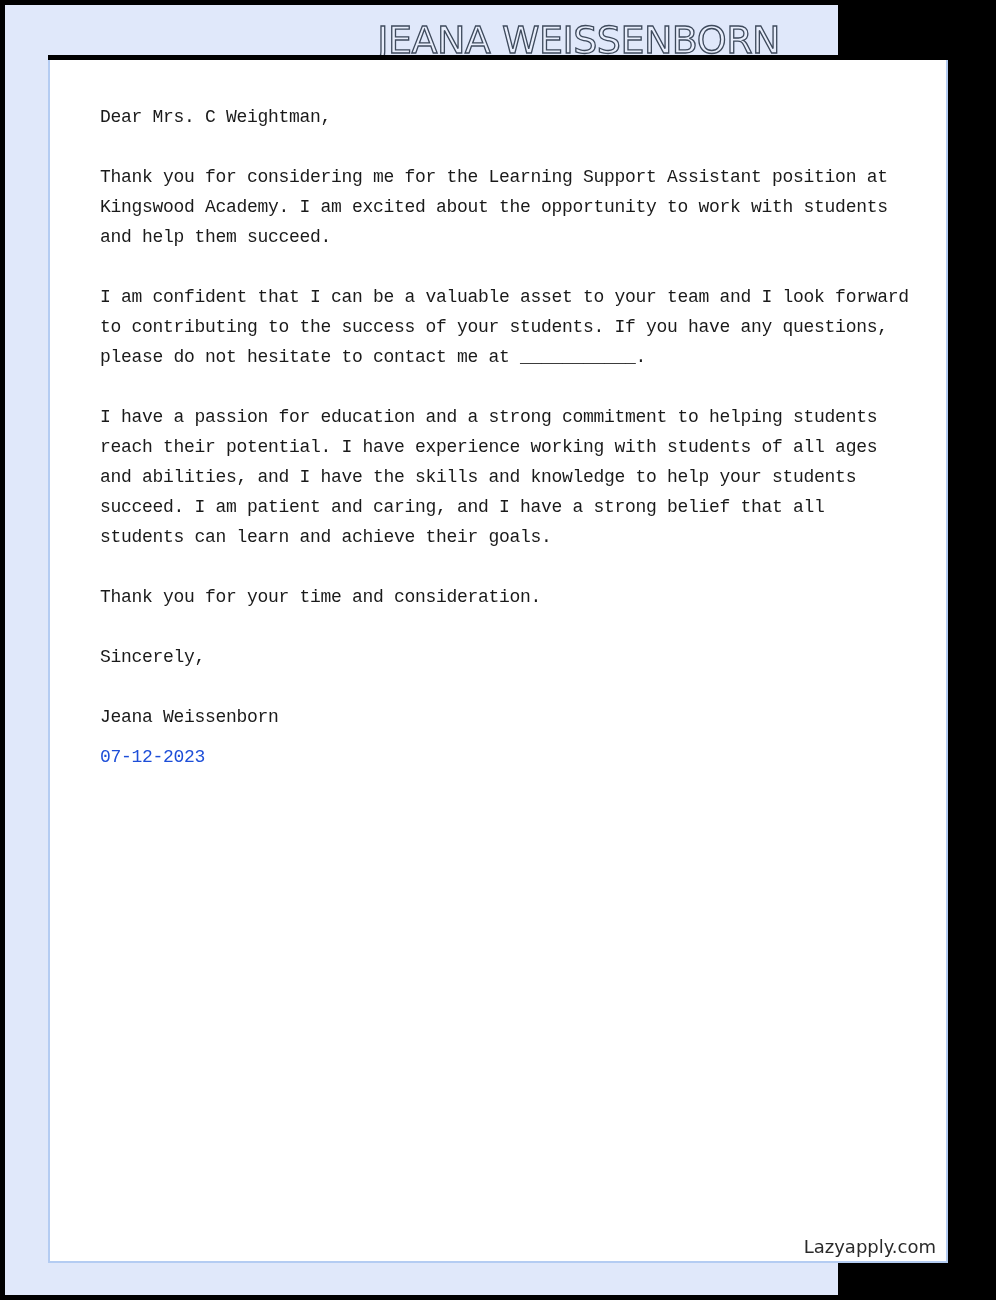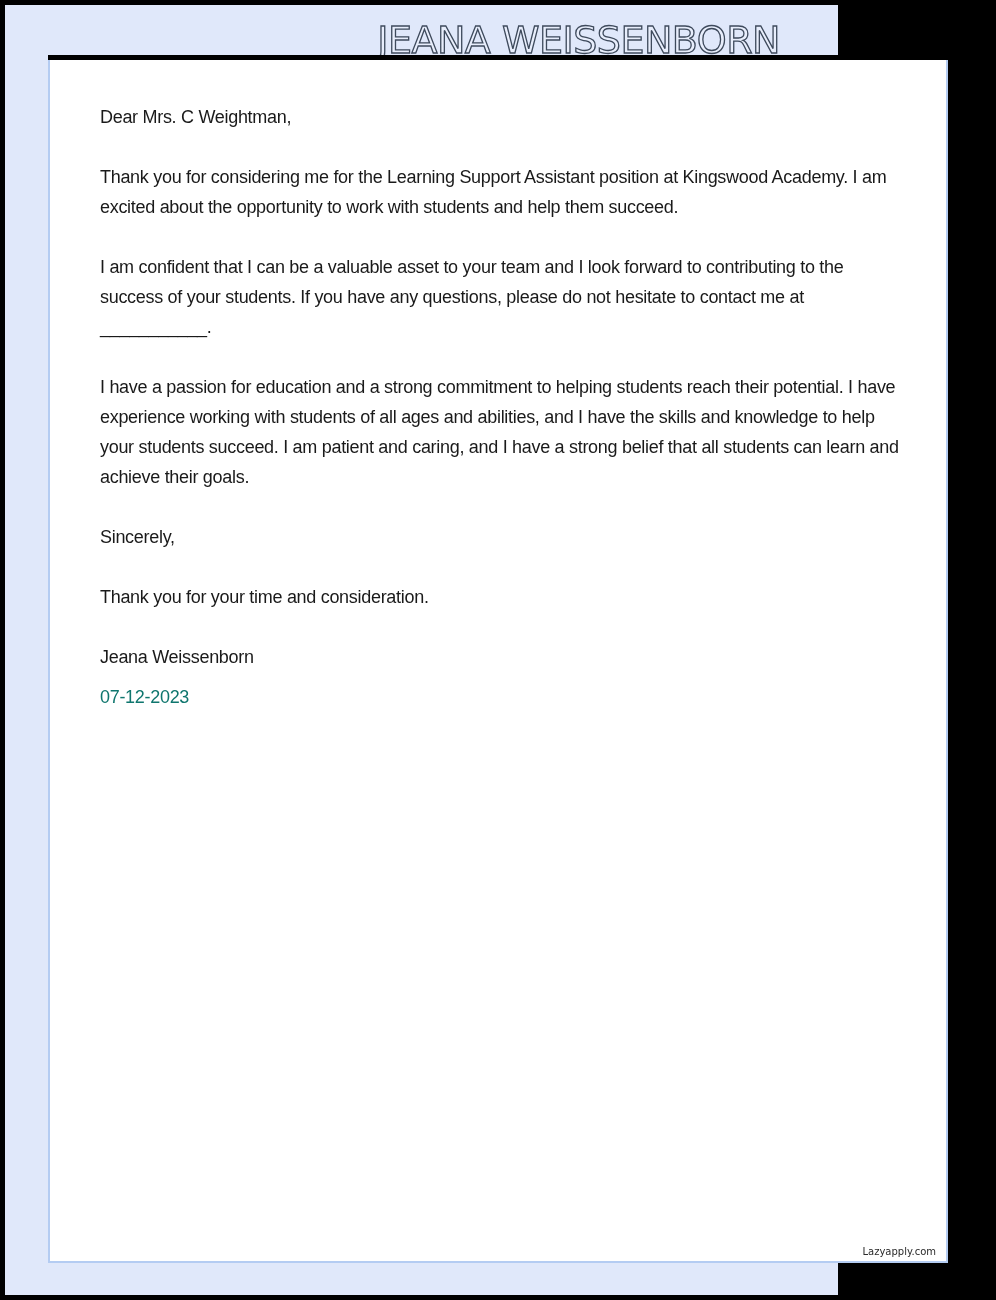--- a/index.html
+++ b/index.html
@@ -38,51 +38,51 @@
       width: 896px; height: 1201px;
       background: #fff;
       border-left: 2px solid #b4ccf2;
       border-right: 2px solid #b4ccf2;
       border-bottom: 2px solid #b4ccf2;
     }
     .letter {
       position: absolute;
       left: 50px; top: 42px;
       width: 810px;
-      font-family: Liberation Sans, sans-serif;
+      font-family: Liberation Mono, monospace;
       font-size: 18px;
       font-weight: 300;
       line-height: 30px;
       color: #1a1a1a;
       letter-spacing: -0.3px;
     }
     .letter p { margin: 0 0 30px 0; }
     .letter p.sig { margin-bottom: 10px; }
-    .date { color: #0f766e; }
+    .date { color: #1d4ed8; }
     .footer-link {
       position: absolute;
       right: 10px; bottom: 4px;
       font-family: "DejaVu Sans", sans-serif;
-      font-size: 10px;
+      font-size: 18px;
       color: #2a2a2a;
     }
   </style>
 </head>
 <body>
 
 <div class="frame">
   <div class="title-name">JEANA WEISSENBORN</div>
   <div class="top-rule"></div>
 
   <div class="page">
     <div class="letter">
       <p>Dear Mrs. C Weightman,</p>
       <p>Thank you for considering me for the Learning Support Assistant position at Kingswood Academy. I am excited about the opportunity to work with students and help them succeed.</p>
       <p>I am confident that I can be a valuable asset to your team and I look forward to contributing to the success of your students. If you have any questions, please do not hesitate to contact me at ___________.</p>
       <p>I have a passion for education and a strong commitment to helping students reach their potential. I have experience working with students of all ages and abilities, and I have the skills and knowledge to help your students succeed. I am patient and caring, and I have a strong belief that all students can learn and achieve their goals.</p>
+      <p>Thank you for your time and consideration.</p>
       <p>Sincerely,</p>
-      <p>Thank you for your time and consideration.</p>
       <p class="sig">Jeana Weissenborn</p>
       <p class="date">07-12-2023</p>
     </div>
     <a class="footer-link">Lazyapply.com</a>
   </div>
 </div>
 
 </body></html>

